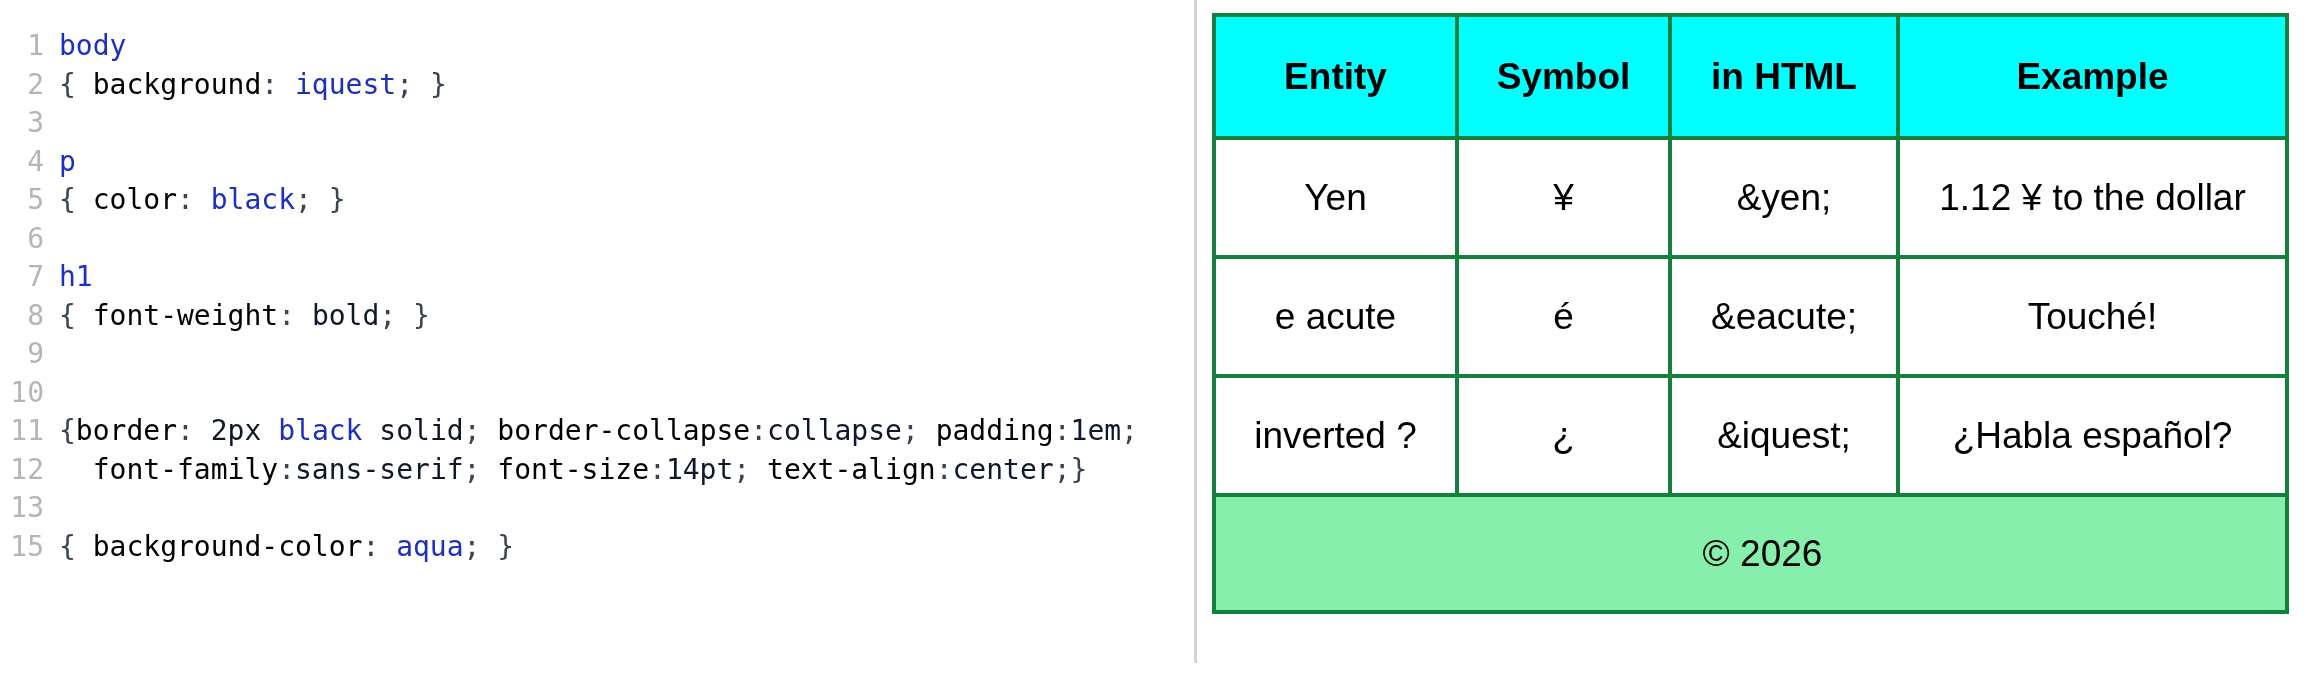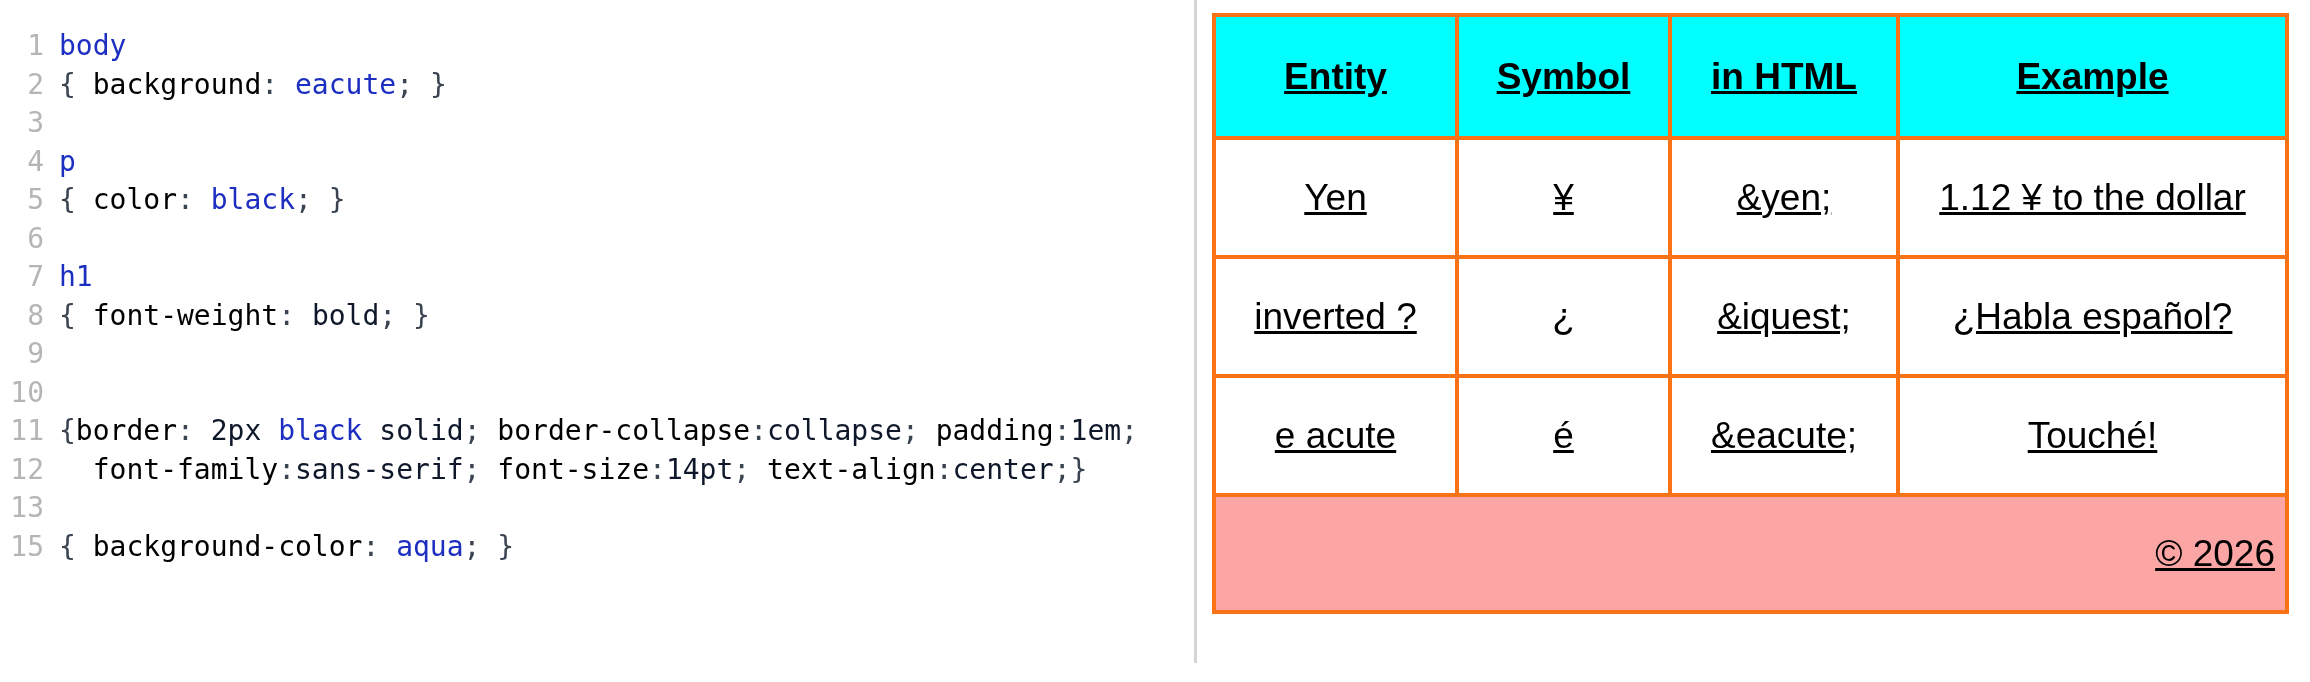--- a/index.html
+++ b/index.html
@@ -57,56 +57,55 @@
     position: absolute;
     left: 15px; top: 13px;
     border-collapse: collapse;
     table-layout: fixed;
     width: 1073px;
     font-family: "Liberation Sans", sans-serif;
     font-size: 37px;
     color: #000;
   }
   .entity-table th, .entity-table td {
-    border: 4px solid #f97316;
+    border: 4px solid #15803d;
     text-align: center;
     vertical-align: middle;
     padding: 0 10px;
     white-space: nowrap;
     overflow: hidden;
-    text-decoration: underline;
   }
   .entity-table thead th {
     background: #00ffff;
     font-weight: bold;
     height: 119px;
   }
   .entity-table tbody td {
     background: #ffffff;
     height: 115px;
   }
   .entity-table tfoot td {
-    background: #fca5a5;
-    text-align: right;
+    background: #86efac;
+    text-align: center;
     padding-left: 34px;
     height: 113px;
   }
   .col-entity  { width: 243px; }
   .col-symbol  { width: 213px; }
   .col-inhtml  { width: 228px; }
   .col-example { width: 389px; }
 </style>
 </head>
 <body>
 
 <div class="stage">
 
   <div class="editor">
       <div class="code-line"><span class="gutter">1</span><span class="code-text"><span class="tk-selector">body</span></span></div>
-      <div class="code-line"><span class="gutter">2</span><span class="code-text"><span class="tk-punct">{ </span><span class="tk-property">background</span><span class="tk-punct">: </span><span class="tk-selector">eacute</span><span class="tk-punct">; }</span></span></div>
+      <div class="code-line"><span class="gutter">2</span><span class="code-text"><span class="tk-punct">{ </span><span class="tk-property">background</span><span class="tk-punct">: </span><span class="tk-selector">iquest</span><span class="tk-punct">; }</span></span></div>
       <div class="code-line"><span class="gutter">3</span><span class="code-text"></span></div>
       <div class="code-line"><span class="gutter">4</span><span class="code-text"><span class="tk-selector">p</span></span></div>
       <div class="code-line"><span class="gutter">5</span><span class="code-text"><span class="tk-punct">{ </span><span class="tk-property">color</span><span class="tk-punct">: </span><span class="tk-selector">black</span><span class="tk-punct">; }</span></span></div>
       <div class="code-line"><span class="gutter">6</span><span class="code-text"></span></div>
       <div class="code-line"><span class="gutter">7</span><span class="code-text"><span class="tk-selector">h1</span></span></div>
       <div class="code-line"><span class="gutter">8</span><span class="code-text"><span class="tk-punct">{ </span><span class="tk-property">font-weight</span><span class="tk-punct">: </span><span class="tk-value">bold</span><span class="tk-punct">; }</span></span></div>
       <div class="code-line"><span class="gutter">9</span><span class="code-text"></span></div>
       <div class="code-line"><span class="gutter">10</span></div>
       <div class="code-line"><span class="gutter">11</span><span class="code-text"><span class="tk-punct">{</span><span class="tk-property">border</span><span class="tk-punct">: </span><span class="tk-value">2px</span><span class="tk-punct"> </span><span class="tk-selector">black</span><span class="tk-punct"> </span><span class="tk-value">solid</span><span class="tk-punct">; </span><span class="tk-property">border-collapse</span><span class="tk-punct">:</span><span class="tk-value">collapse</span><span class="tk-punct">; </span><span class="tk-property">padding</span><span class="tk-punct">:</span><span class="tk-value">1em</span><span class="tk-punct">;</span></span></div>
       <div class="code-line"><span class="gutter">12</span><span class="code-text"><span class="tk-punct">  </span><span class="tk-property">font-family</span><span class="tk-punct">:</span><span class="tk-value">sans-serif</span><span class="tk-punct">; </span><span class="tk-property">font-size</span><span class="tk-punct">:</span><span class="tk-value">14pt</span><span class="tk-punct">; </span><span class="tk-property">text-align</span><span class="tk-punct">:</span><span class="tk-value">center</span><span class="tk-punct">;}</span></span></div>
@@ -133,30 +132,30 @@
         </tr>
       </thead>
       <tbody>
         <tr>
           <td>Yen</td>
           <td>¥</td>
           <td>&amp;yen;</td>
           <td>1.12 ¥ to the dollar</td>
         </tr>
         <tr>
+          <td>e acute</td>
+          <td>é</td>
+          <td>&amp;eacute;</td>
+          <td>Touché!</td>
+        </tr>
+        <tr>
           <td>inverted ?</td>
           <td>¿</td>
           <td>&amp;iquest;</td>
           <td>¿Habla español?</td>
-        </tr>
-        <tr>
-          <td>e acute</td>
-          <td>é</td>
-          <td>&amp;eacute;</td>
-          <td>Touché!</td>
         </tr>
       </tbody>
       <tfoot>
         <tr>
           <td colspan="4">© 2026</td>
         </tr>
       </tfoot>
     </table>
   </div>
 

